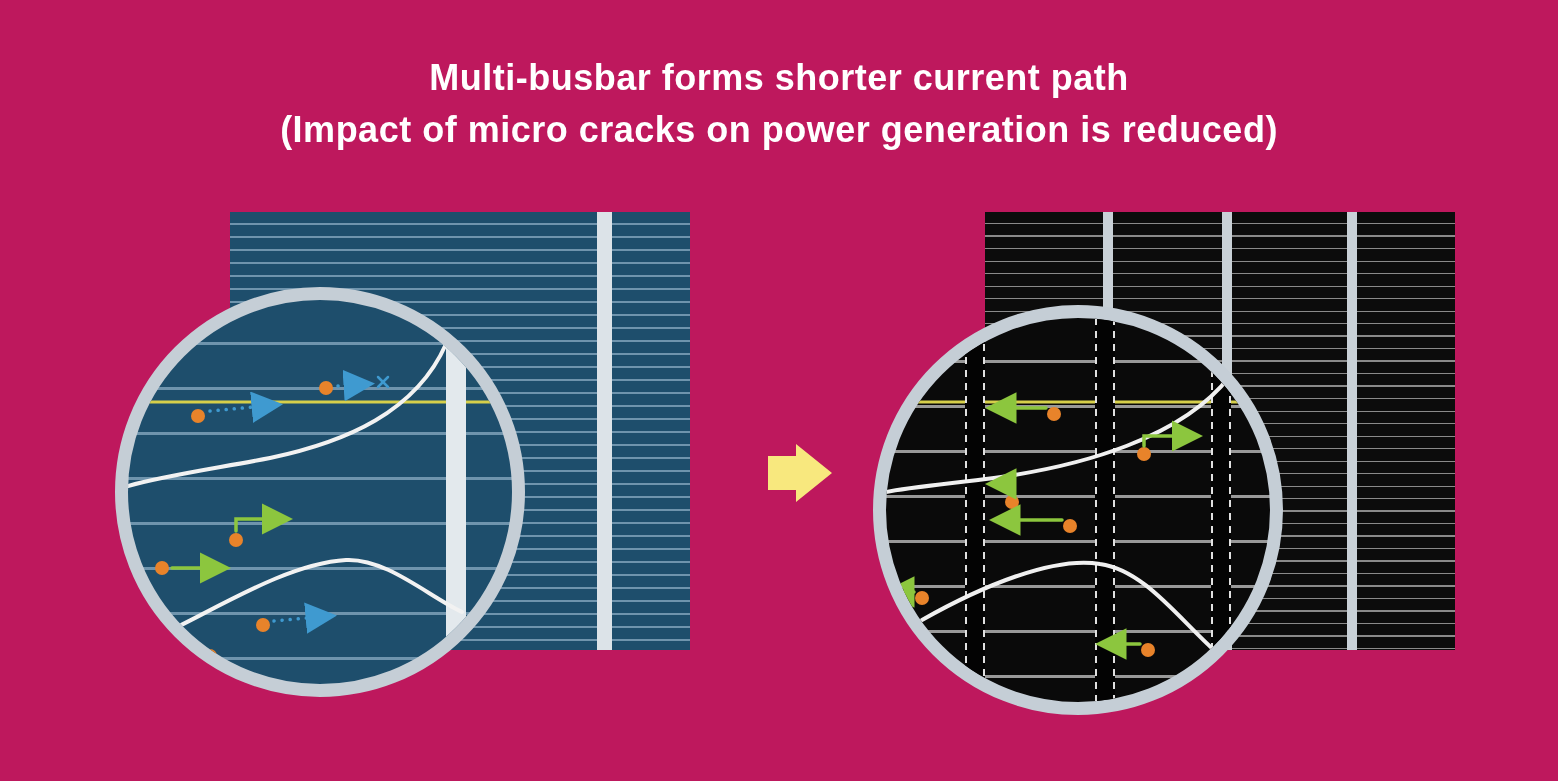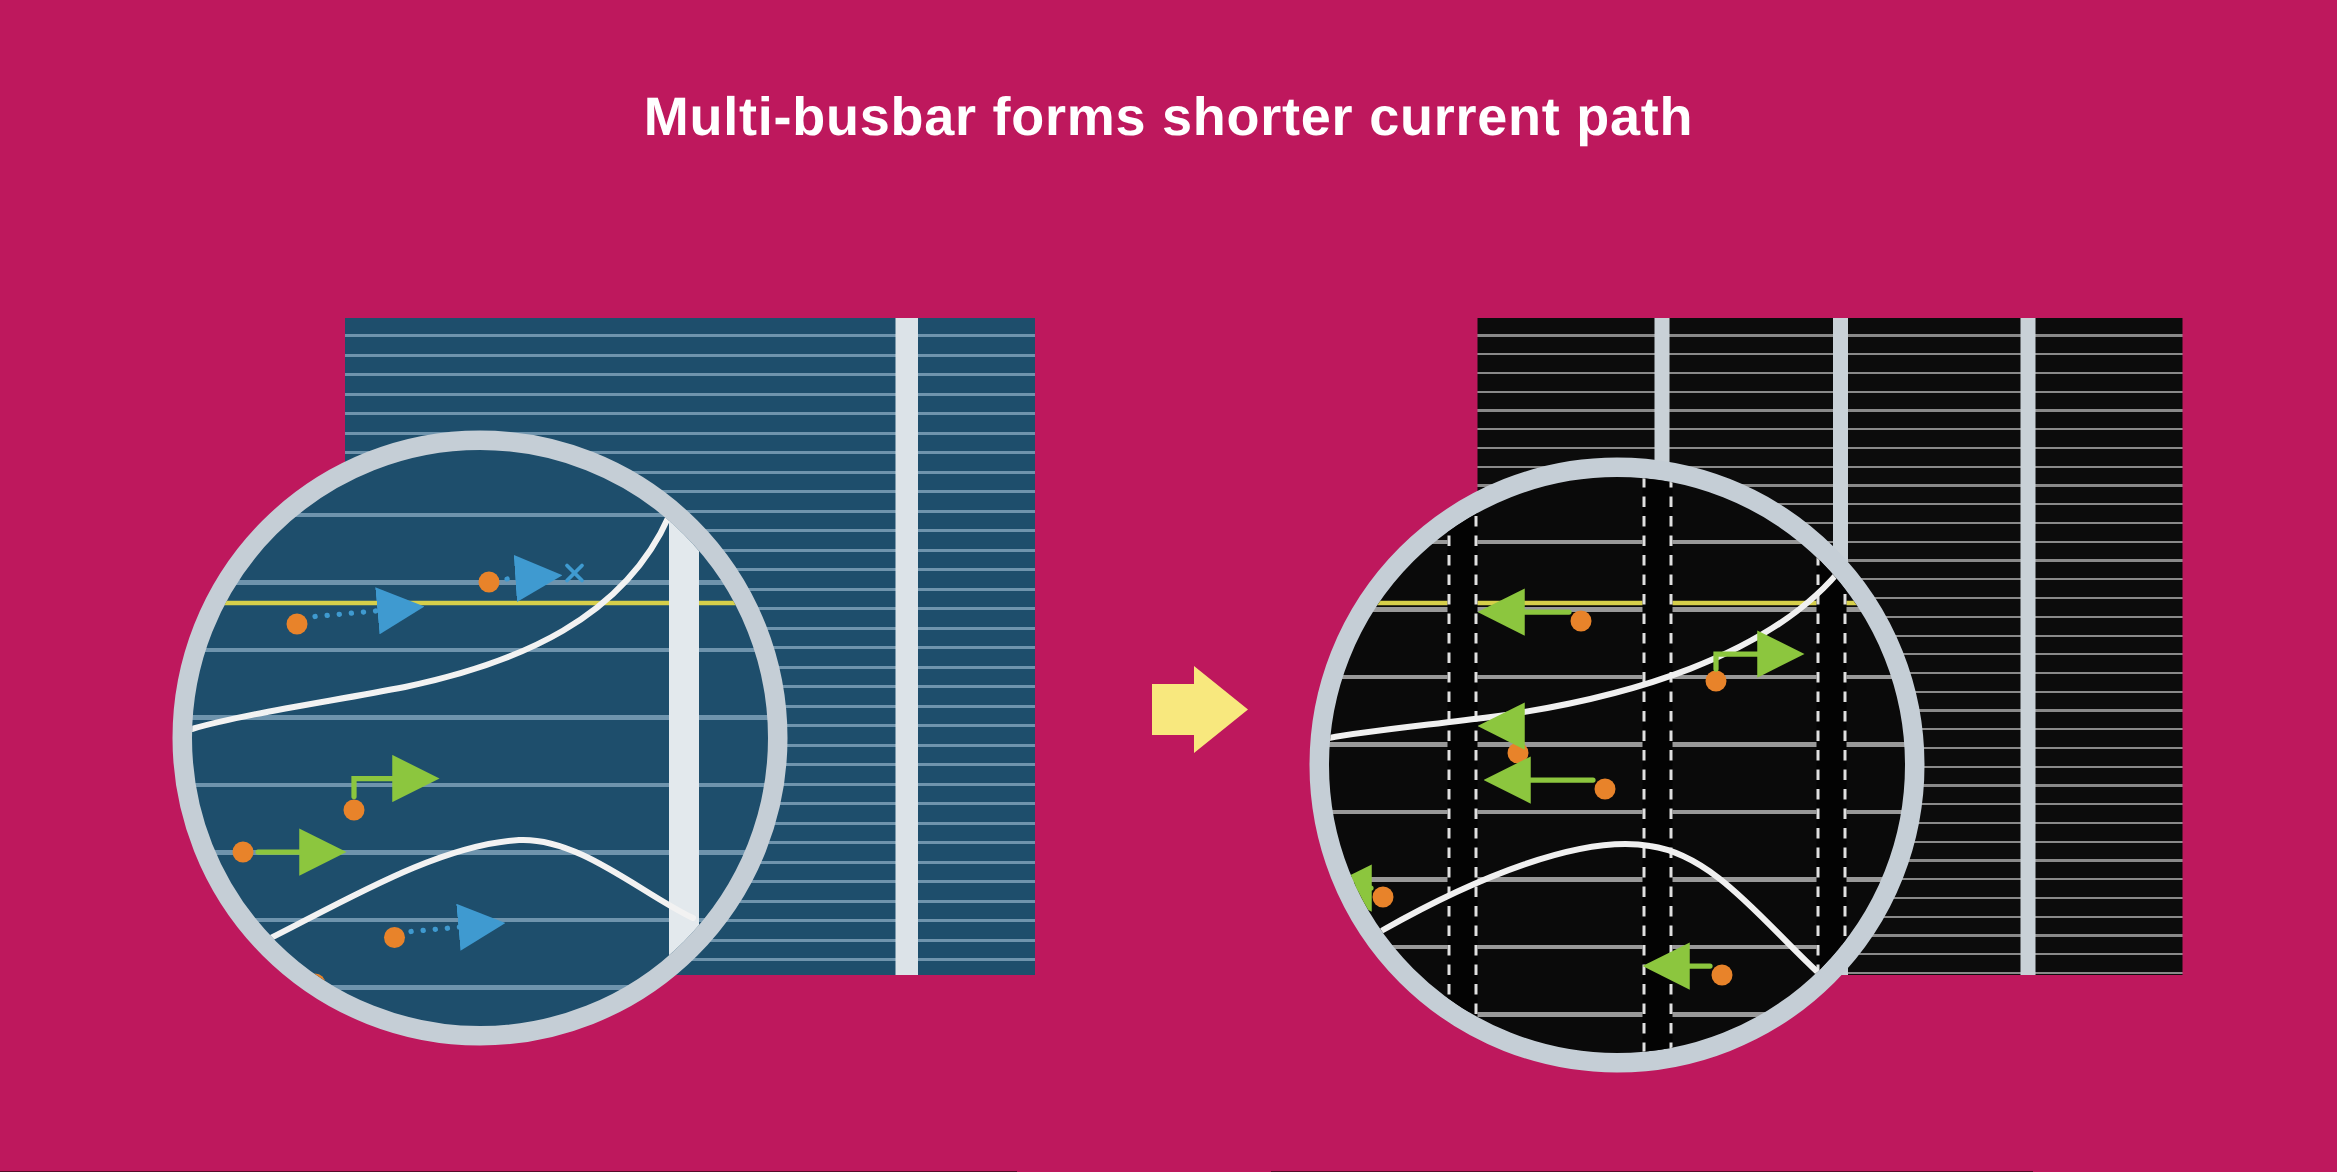--- a/index.html
+++ b/index.html
@@ -31,20 +31,21 @@
 
   .transition-arrow{position:absolute;left:760px;top:440px;width:80px;height:70px;}
 </style>
 </head>
 <body>
 
 <div class="stage">
 
   <div class="title">
     <div class="line">Multi-busbar forms shorter current path</div>
+    <div class="line">(Impact of micro cracks on power generation is reduced)</div>
   </div>
 
   <div class="cell cell-left">
     <div class="busbar-v"></div>
   </div>
 
   <div class="cell cell-right">
     <div class="busbar-v bb1"></div>
     <div class="busbar-v bb2"></div>
     <div class="busbar-v bb3"></div>

